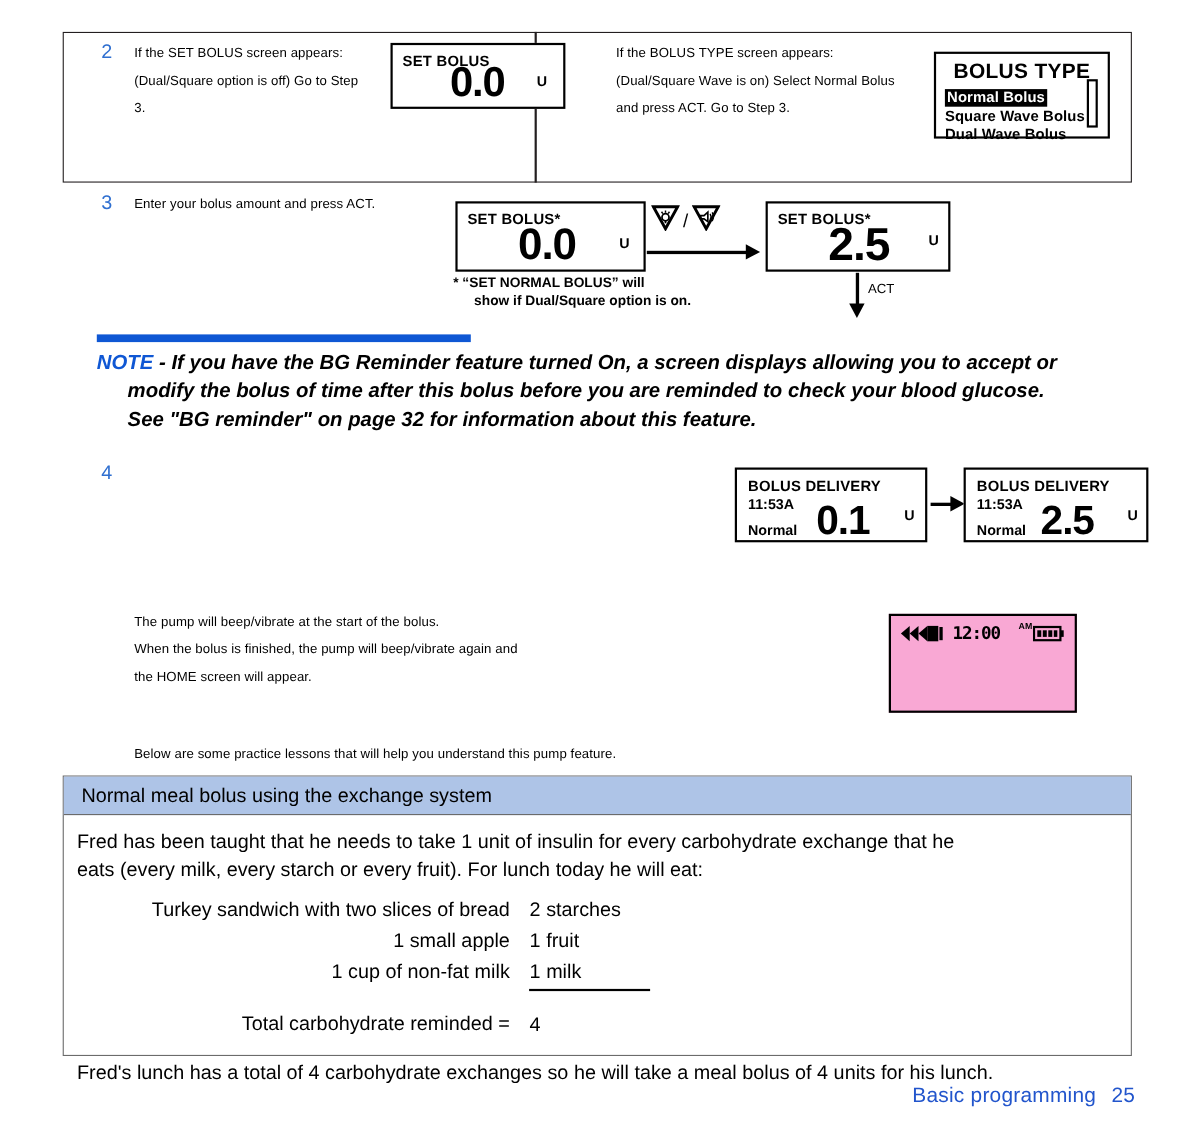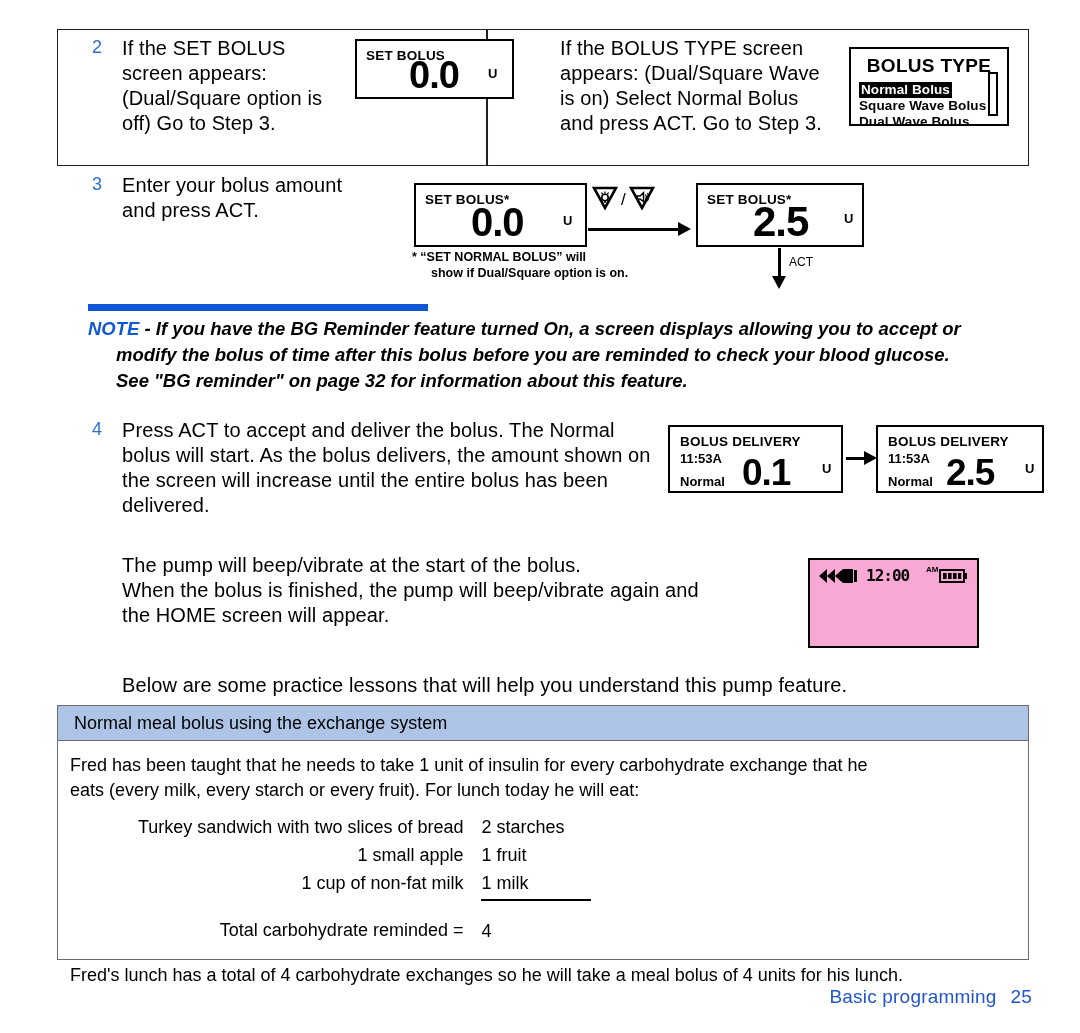--- a/index.html
+++ b/index.html
@@ -23,21 +23,21 @@
   }
 
   
   .abs { position: absolute; }
   .stepnum {
     color: #2f6fd0;
     font-size: 18px;
     font-weight: normal;
   }
   .body-text {
-    font-size: 20px;
+    font-size: 12px;
     line-height: 25px;
     letter-spacing: 0.1px;
   }
 
   
   .top-table {
     position: absolute;
     left: 57px;
     top: 29px;
     width: 972px;
@@ -345,21 +345,20 @@
   <div class="footnote" style="left:431px; top:265px;">show if Dual/Square option is on.</div>
 
   <div class="note-bar"></div>
   <div class="note-text">
     <span class="lbl">NOTE</span><span> - </span><span>If you have the BG Reminder feature turned On, a screen displays allowing you to accept or</span>
     <span class="note-cont">modify the bolus of time after this bolus before you are reminded to check your blood glucose.</span>
     <span class="note-cont">See "BG reminder" on page 32 for information about this feature.</span>
   </div>
 
   <div class="abs stepnum" style="left:92px; top:419px;">4</div>
-  <div class="abs body-text" style="left:122px; top:418px; width:530px;">Press ACT to accept and deliver the bolus. The Normal bolus will start. As the bolus delivers, the amount shown on the screen will increase until the entire bolus has been delivered.</div>
 
   <div class="lcd" style="left:668px; top:425px; width:175px; height:68px;">
     <span class="lcd-title" style="left:10px; top:7px;">BOLUS DELIVERY</span>
     <span class="abs" style="left:10px; top:24px; font-size:13px; font-weight:bold;">11:53A</span>
     <span class="abs" style="left:10px; top:47px; font-size:13px; font-weight:bold;">Normal</span>
     <span class="lcd-big" style="left:72px; top:25px; font-size:37px;">0.1</span>
     <span class="lcd-u" style="left:152px; top:34px;">U</span>
   </div>
 
   <div class="arrow-h" style="left:846px; top:457px; width:20px;"></div>

